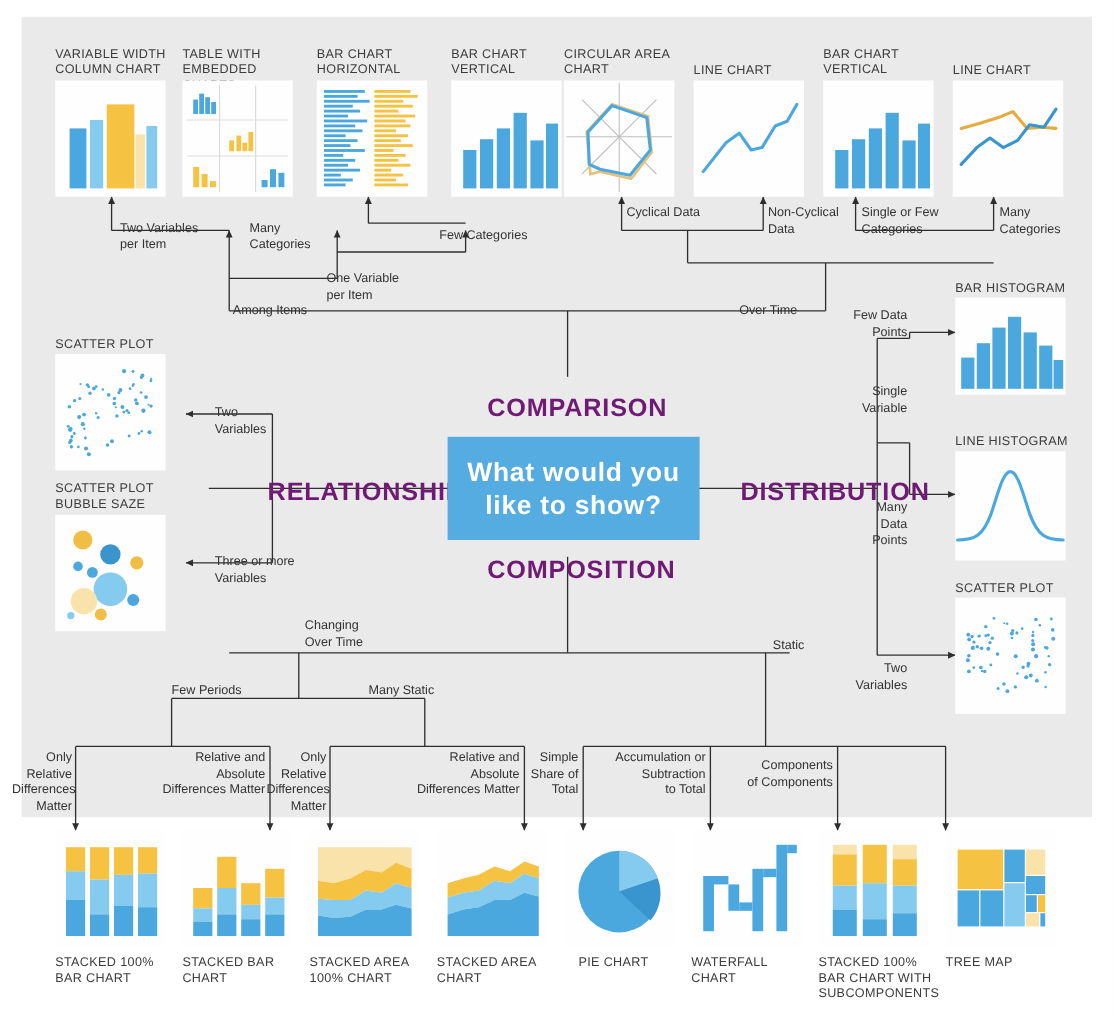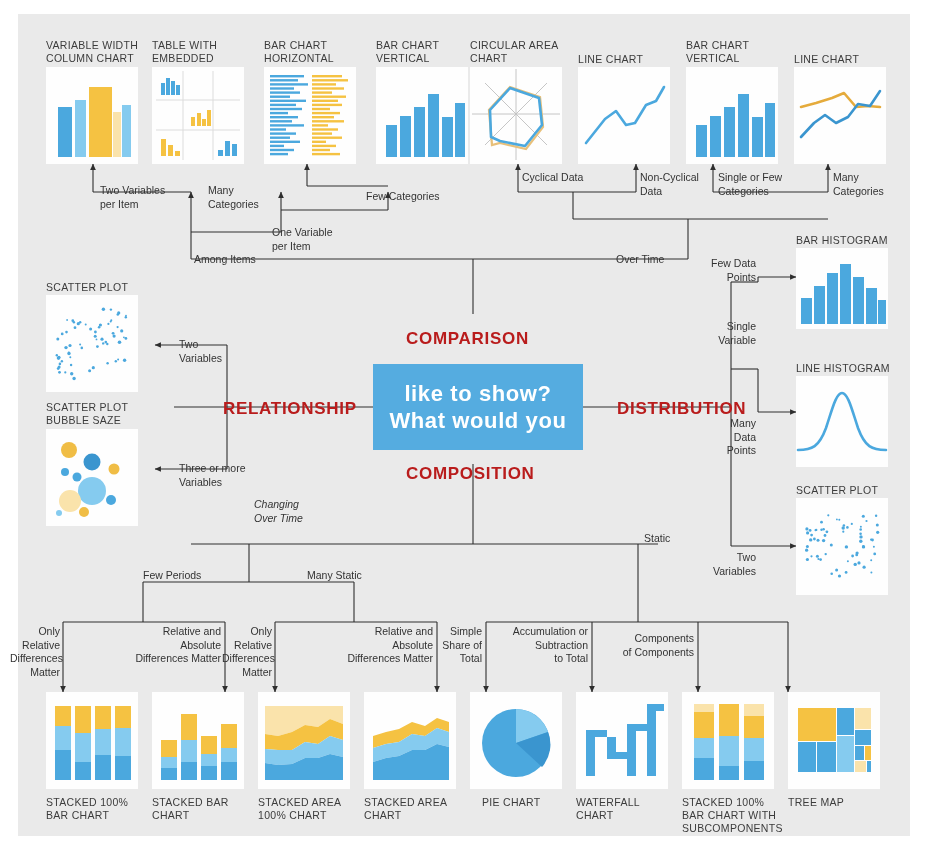--- a/index.html
+++ b/index.html
@@ -1,26 +1,26 @@
 <!DOCTYPE html>
 <html><head>
 <meta charset="utf-8">
 <style>
   html,body{margin:0;padding:0;background:#ffffff;}
   body{font-family:"Liberation Sans",sans-serif;-webkit-font-smoothing:antialiased;}
   #page{position:relative;width:928px;height:858px;background:#ffffff;overflow:hidden;}
-  #canvas{position:absolute;left:18px;top:14px;width:892px;height:822px;background:#eaeaea;}
+  #canvas{position:absolute;left:18px;top:14px;width:892px;height:667px;background:#eaeaea;}
   .thumb{position:absolute;background:#fefefe;box-shadow:0 0 0 0 rgba(0,0,0,0);}
   .thumb svg{display:block;}
   .tlabel{position:absolute;font-size:10.5px;line-height:13px;letter-spacing:.3px;color:#3c3c3c;font-family:"Liberation Sans",sans-serif;text-transform:uppercase;}
   .clabel{position:absolute;font-size:10.5px;line-height:13.5px;color:#333;font-family:"Liberation Sans",sans-serif;}
   .clabel.r{text-align:right;}
   .hub{position:absolute;background:#55ace0;display:flex;align-items:center;justify-content:center;}
   .hub span{display:block;color:#ffffff;font-size:22px;line-height:27px;font-weight:bold;letter-spacing:.6px;text-align:center;font-family:"Liberation Sans",sans-serif;}
-  .cat{position:absolute;font-size:17px;font-weight:bold;letter-spacing:.7px;color:#b91c1c;font-family:"Liberation Sans",sans-serif;}
+  .cat{position:absolute;font-size:21px;font-weight:bold;letter-spacing:.7px;color:#701a75;font-family:"Liberation Sans",sans-serif;}
   #lines{position:absolute;left:0;top:0;width:892px;height:830px;pointer-events:none;}
 </style>
 </head>
 <body>
 
 <div id="page">
   <div id="canvas">
 
     <svg id="lines" viewBox="0 0 892 830">
       <defs>
@@ -572,21 +572,21 @@
         <rect x="67" y="16" width="16" height="21" fill="#fae3ab"></rect>
         <rect x="67" y="38" width="16" height="15" fill="#4ba8de"></rect>
         <rect x="67" y="54" width="9" height="14" fill="#4ba8de"></rect>
         <rect x="77" y="54" width="6" height="14" fill="#f5c242"></rect>
         <rect x="67" y="69" width="11" height="11" fill="#fae3ab"></rect>
         <rect x="79" y="69" width="4" height="11" fill="#4ba8de"></rect>
       </svg>
     </div>
     <div class="tlabel" style="left:770px;top:782px;width:100px;white-space:pre-line;">TREE MAP</div>
 
-    <div class="clabel" style="left:236px;top:484px;width:90px;white-space:pre-line;font-style:italic;">Changing
+    <div class="clabel" style="left:236px;top:501px;width:90px;white-space:pre-line;">Changing
 Over Time</div>
     <div class="clabel" style="left:626px;top:518px;width:60px;white-space:pre-line;">Static</div>
     <div class="clabel" style="left:125px;top:555px;width:90px;white-space:pre-line;">Few Periods</div>
     <div class="clabel" style="left:289px;top:555px;width:94px;white-space:pre-line;">Many Static</div>
 
     <div class="clabel r" style="left:-8px;top:611px;width:50px;white-space:pre-line;">Only Relative
 Differences
 Matter</div>
     <div class="clabel r" style="left:98px;top:611px;width:105px;white-space:pre-line;">Relative and
 Absolute
@@ -606,19 +606,19 @@
     <div class="clabel r" style="left:600px;top:618px;width:76px;white-space:pre-line;">Components
 of Components</div>
 
     <div class="cat" style="left:388px;top:315px;">COMPARISON</div>
     <div class="cat" style="left:205px;top:385px;">RELATIONSHIP</div>
     <div class="cat" style="left:570px;top:385px;margin-left:29px;">DISTRIBUTION</div>
     <div class="cat" style="left:388px;top:450px;">COMPOSITION</div>
 
     <div class="hub" style="left:355px;top:350px;width:210px;height:86px;">
       <span>
+        <em style="font-style:normal;display:block;">What would you</em>
         <em style="font-style:normal;display:block;">like to show?</em>
-        <em style="font-style:normal;display:block;">What would you</em>
       </span>
     </div>
 
   </div>
 </div>
 
 </body></html>

